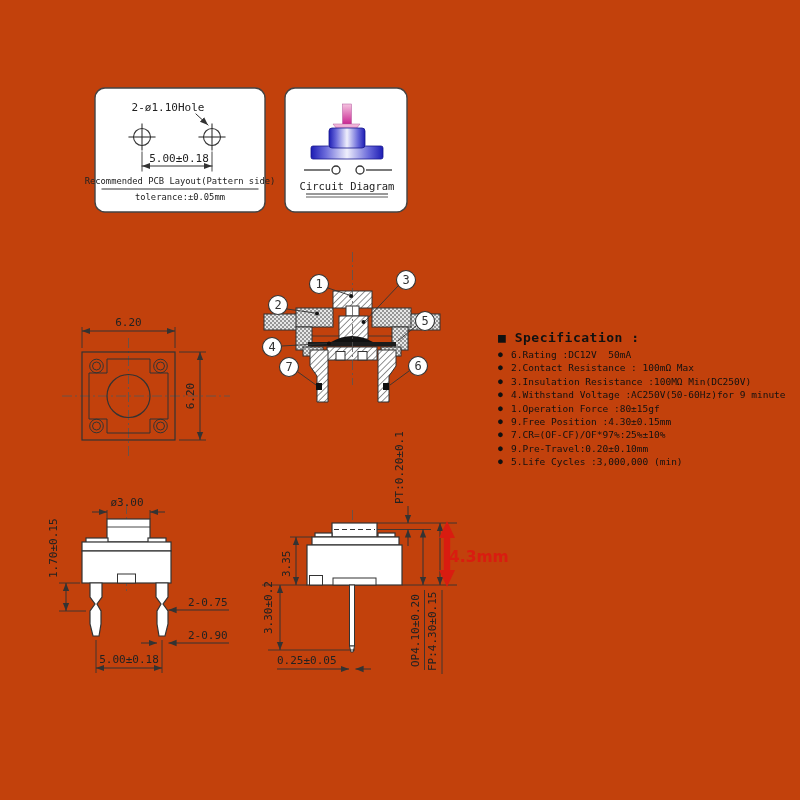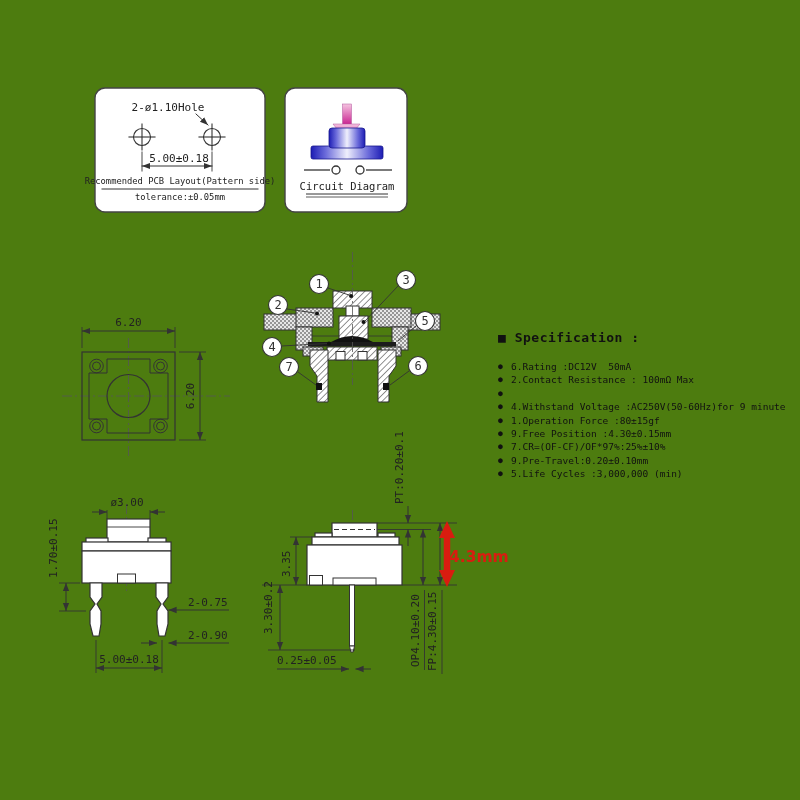--- a/index.html
+++ b/index.html
@@ -1,24 +1,24 @@
 <!DOCTYPE html>
 <html><head>
 <meta charset="utf-8">
 <style>
   html,body{margin:0;padding:0;background:#fff;}
-  #canvas{position:relative;width:800px;height:800px;background:#4d7c0f;overflow:hidden;
+  #canvas{position:relative;width:800px;height:800px;background:#c2410c;overflow:hidden;
           font-family:"DejaVu Sans Mono", monospace;}
   #drawing{position:absolute;left:0;top:0;}
   .dimtext{font-family:"DejaVu Sans Mono", monospace;font-size:11px;fill:#222;}
   .smalltext{font-family:"DejaVu Sans Mono", monospace;font-size:8.8px;fill:#222;}
   .callout-num{font-family:"DejaVu Sans Mono", monospace;font-size:12px;fill:#333;}
   .redtext{font-family:"DejaVu Sans", sans-serif;font-size:15.5px;font-weight:bold;fill:#d91c10;}
   .spec{position:absolute;left:498px;top:330px;width:300px;color:#111;}
-  .spec-title{font-size:13px;font-weight:bold;letter-spacing:.5px;white-space:pre;margin-bottom:15px;}
+  .spec-title{font-size:13px;font-weight:bold;letter-spacing:.5px;white-space:pre;margin-bottom:3px;}
   .spec-row{display:flex;align-items:flex-start;line-height:13.4px;font-size:9.5px;white-space:pre;}
   .spec-row .bullet{width:13px;flex:0 0 13px;font-size:8px;line-height:13.4px;}
 </style>
 </head>
 <body>
 
 <div id="canvas">
 <svg id="drawing" width="800" height="800" viewBox="0 0 800 800" xmlns="http://www.w3.org/2000/svg">
   <defs>
     <pattern id="hatch" width="4.5" height="4.5" patternUnits="userSpaceOnUse" patternTransform="rotate(45)">
@@ -268,21 +268,21 @@
     <text class="dimtext" x="277" y="664">0.25±0.05</text>
     <line x1="277" y1="669" x2="349" y2="669" stroke="#333" stroke-width="1" marker-end="url(#dim)"></line>
     <line x1="371" y1="669" x2="355.5" y2="669" stroke="#333" stroke-width="1" marker-end="url(#dim)"></line>
   </g>
 </svg>
 
 <div class="spec">
   <div class="spec-title"><span>■</span><span> Specification :</span></div>
   <div class="spec-row"><span class="bullet">●</span><span>6.Rating :DC12V  50mA</span></div>
   <div class="spec-row"><span class="bullet">●</span><span>2.Contact Resistance : 100mΩ Max</span></div>
-  <div class="spec-row"><span class="bullet">●</span></div>
+  <div class="spec-row"><span class="bullet">●</span><span>3.Insulation Resistance :100MΩ Min(DC250V)</span></div>
   <div class="spec-row"><span class="bullet">●</span><span>4.Withstand Voltage :AC250V(50-60Hz)for 9 minute</span></div>
   <div class="spec-row"><span class="bullet">●</span><span>1.Operation Force :80±15gf</span></div>
   <div class="spec-row"><span class="bullet">●</span><span>9.Free Position :4.30±0.15mm</span></div>
   <div class="spec-row"><span class="bullet">●</span><span>7.CR=(OF-CF)/OF*97%:25%±10%</span></div>
   <div class="spec-row"><span class="bullet">●</span><span>9.Pre-Travel:0.20±0.10mm</span></div>
   <div class="spec-row"><span class="bullet">●</span><span>5.Life Cycles :3,000,000 (min)</span></div>
 </div>
 </div>
 
 </body></html>

